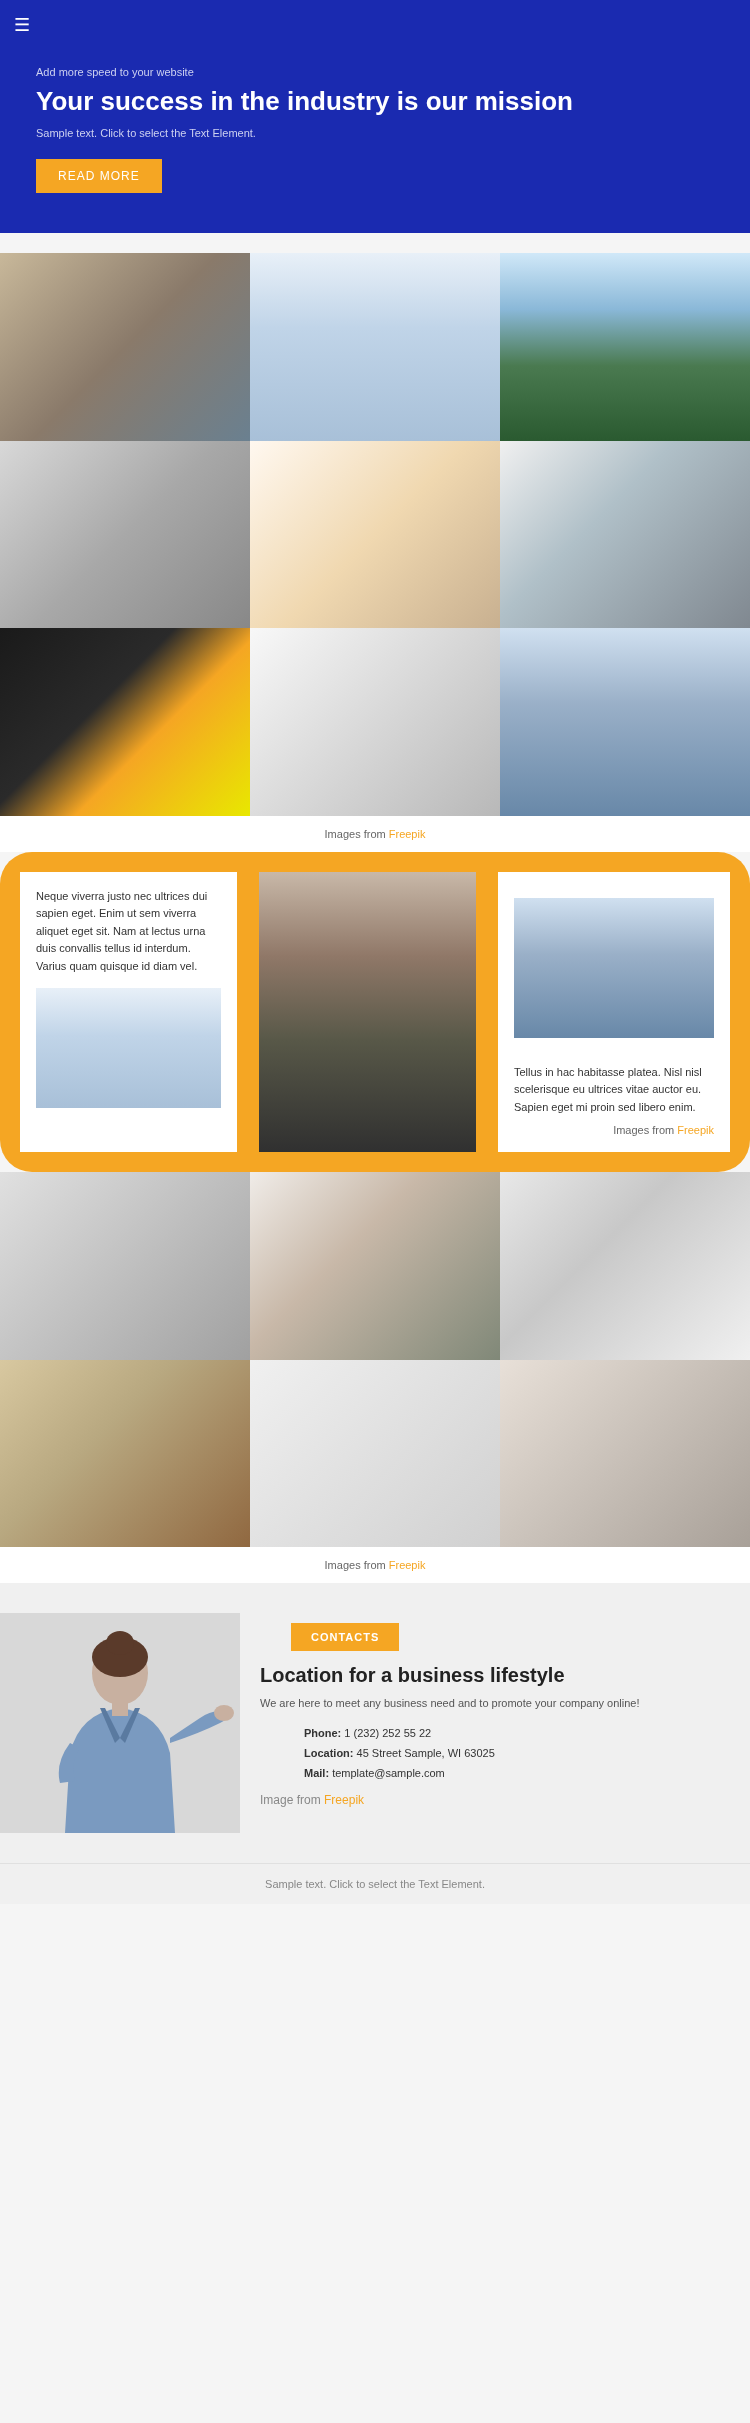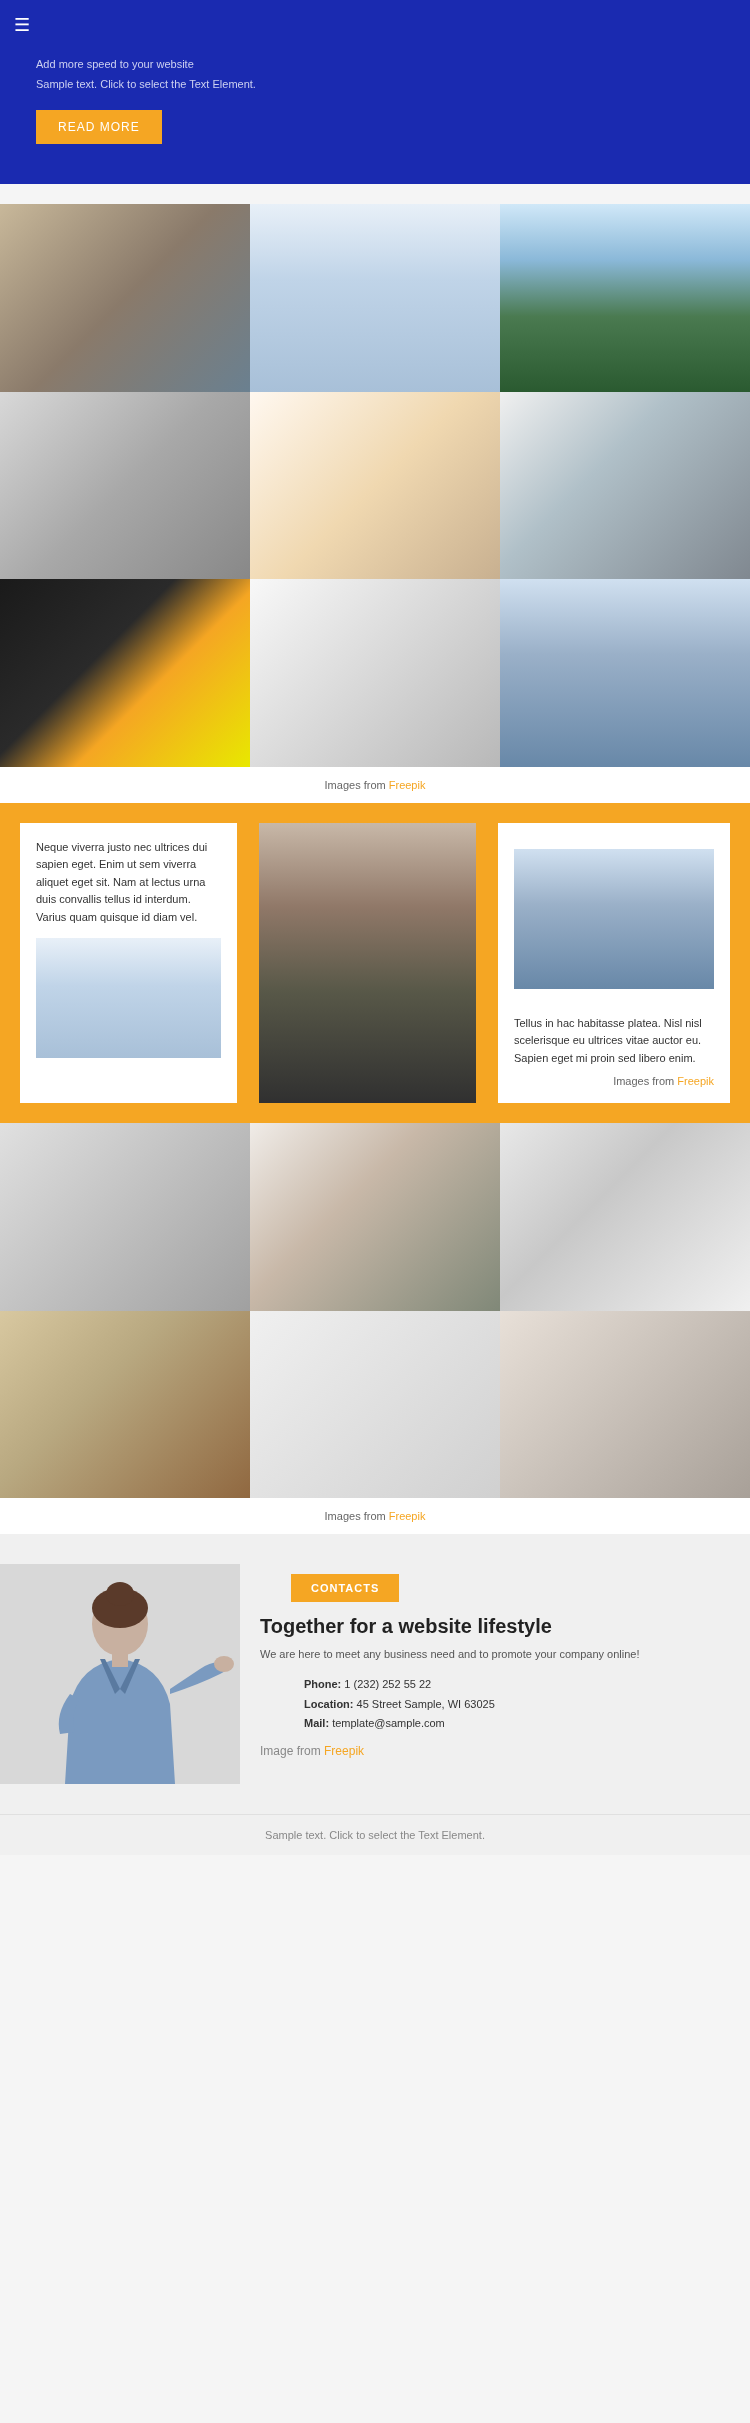--- a/index.html
+++ b/index.html
@@ -91,20 +91,21 @@
     }
 
     
     .feature-section {
       background: #f5a623;
       padding: 20px;
       display: grid;
       grid-template-columns: 1fr 1fr 1fr;
       gap: 22px;
       margin-top: 0;
+      border-radius: 32px;
     }
     .feature-card {
       background: white;
       padding: 16px;
       position: relative;
     }
     .feature-card-text {
       font-size: 11px;
       color: #333;
       line-height: 1.6;
@@ -231,22 +232,23 @@
     .person-svg {
       width: 100%;
       height: 100%;
     }
   </style>
 </head>
 <body>
 
 <section class="hero">
   <span class="hamburger">☰</span>
-  <div style="margin-top: 28px;">
+  <div style="margin-top: 36px;">
     <p class="hero-subtitle">Add more speed to your website</p>
+    <h1 class="hero-title">Your success in the industry is our mission</h1>
     <p class="hero-text">Sample text. Click to select the Text Element.</p>
     <button class="btn-read-more">READ MORE</button>
   </div>
 </section>
 
 <section style="background:white; margin-top: 20px;">
   <div class="image-grid-3">
     <div class="grid-cell">
       <div class="grid-img img-person-writing"></div>
     </div>
@@ -349,21 +351,21 @@
       <path d="M170 130 Q200 120 220 110 Q230 105 225 100 Q215 95 200 105 Q185 115 170 125 Z" fill="#7a9ac0"></path>
 
       <ellipse cx="224" cy="100" rx="10" ry="8" fill="#c8b0a0"></ellipse>
 
       <path d="M70 130 Q55 150 60 170 L75 168 Q70 150 80 135 Z" fill="#7a9ac0"></path>
     </svg>
   </div>
 
   <div class="contact-content">
     <button class="btn-contacts">CONTACTS</button>
-    <h2 class="contact-title">Together for a website lifestyle</h2>
+    <h2 class="contact-title">Location for a business lifestyle</h2>
     <p class="contact-desc">We are here to meet any business need and to promote your company online!</p>
     <div class="contact-info">
       <div>
         <strong>Phone:</strong>
         <span>1 (232) 252 55 22</span>
       </div>
       <div>
         <strong>Location:</strong>
         <span>45 Street Sample, WI 63025</span>
       </div>

